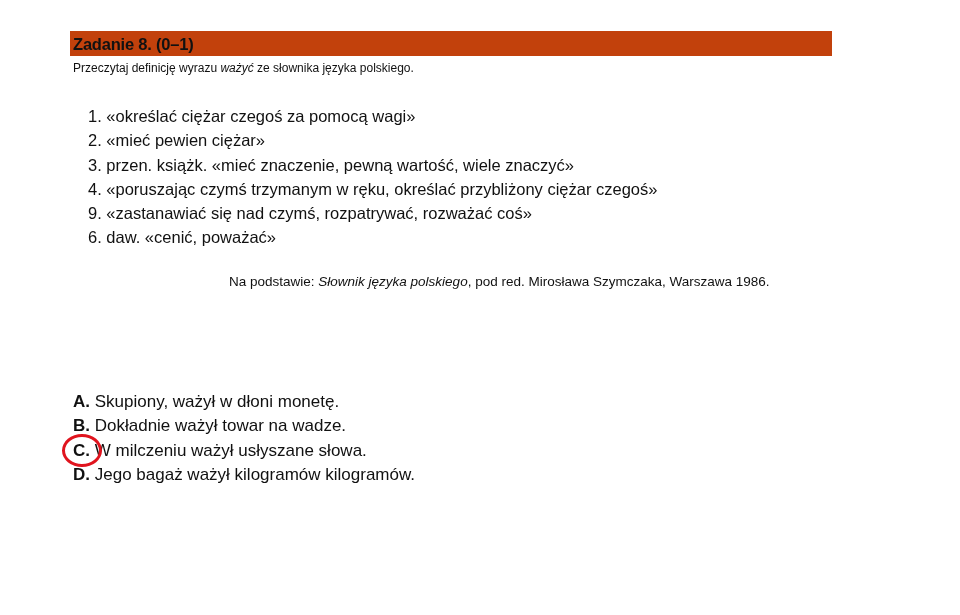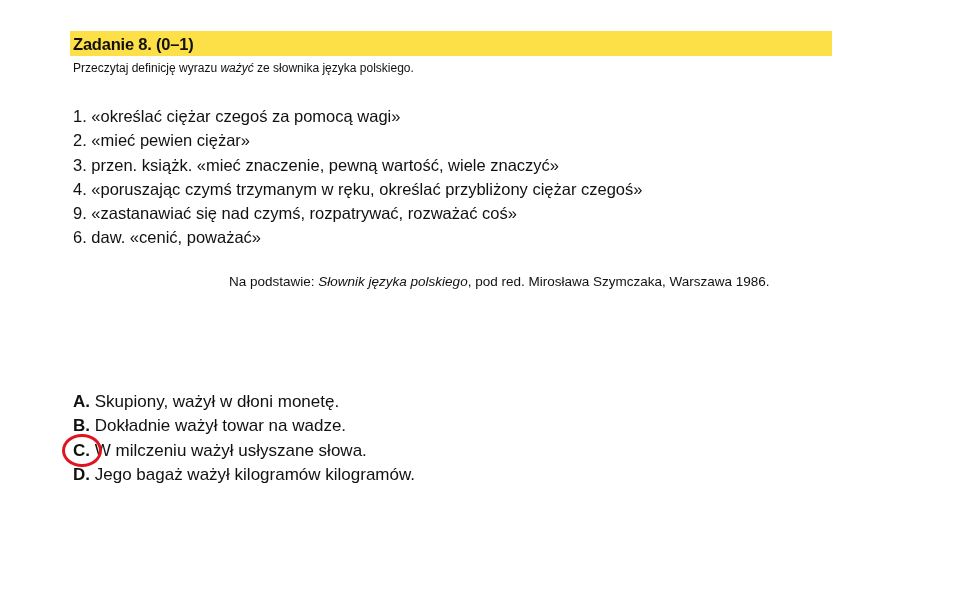--- a/index.html
+++ b/index.html
@@ -21,21 +21,21 @@
       top: 0;
       width: 960px;
       height: 615px;
     }
     .header-bar {
       position: absolute;
       left: 70px;
       top: 31px;
       width: 762px;
       height: 25px;
-      background: #fde047;
+      background: #c2410c;
     }
     .header-title {
       position: absolute;
       left: 3px;
       top: 3px;
       font-size: 16.5px;
       font-weight: bold;
       line-height: 20px;
       letter-spacing: -0.2px;
       color: #111111;
@@ -45,21 +45,21 @@
       position: absolute;
       left: 73px;
       top: 57px;
       font-size: 12px;
       line-height: 22px;
       white-space: nowrap;
     }
     .instruction i { font-style: italic; }
     .definitions {
       position: absolute;
-      left: 73px;
+      left: 88px;
       top: 104px;
       margin: 0;
       padding: 0;
       list-style: none;
     }
     .definitions li {
       font-size: 16.5px;
       line-height: 24.3px;
       white-space: nowrap;
     }

